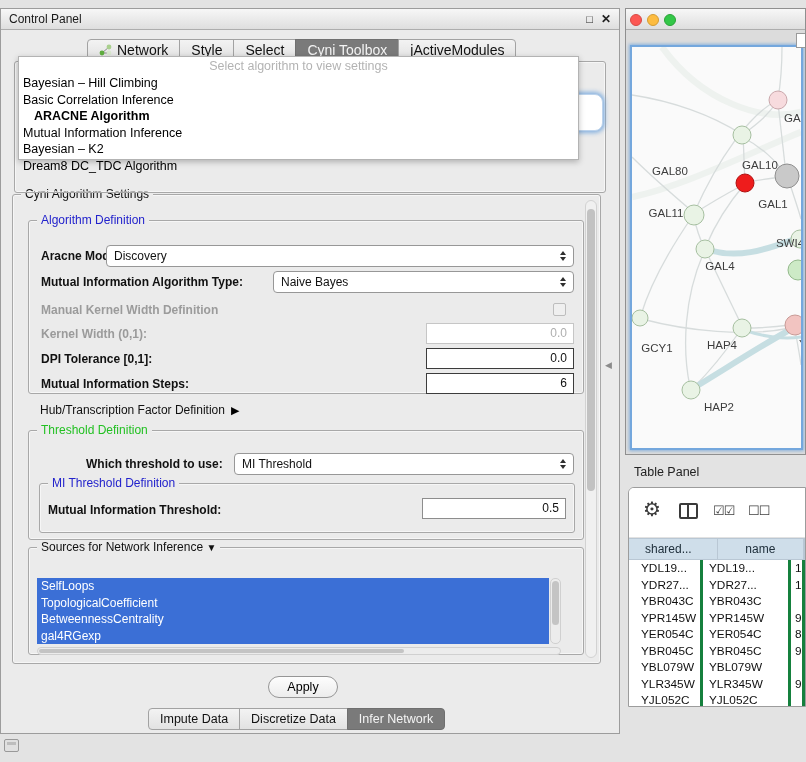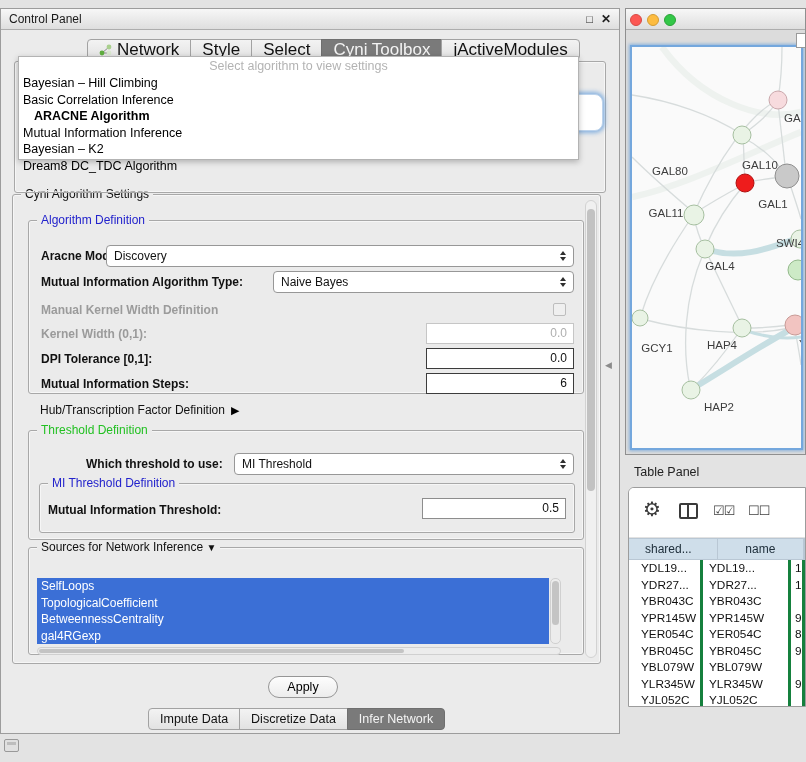--- a/index.html
+++ b/index.html
@@ -29,21 +29,21 @@
   .checkbox { position:absolute; width:13px; height:13px; border:1px solid #bdbdbd; background:#efefef; border-radius:2px; }
 
   
   .cp { position:absolute; left:0; top:8px; width:620px; height:726px; background:#ebebeb; border:1px solid #9c9c9c; }
   .cp-title { position:absolute; left:8px; top:0; line-height:21px; color:#1a1a1a; }
   .winbtn { position:absolute; top:0; line-height:21px; color:#222; cursor:default; }
   .winbtn.float { right:26px; font-size:11px; }
   .winbtn.close { right:8px; font-weight:bold; font-size:12px; }
 
   .cp-tabs { position:absolute; left:86px; top:30px; display:flex; height:21px; }
-  .tab { display:flex; align-items:center; gap:5px; padding:0 11px; font-size:17px;
+  .tab { display:flex; align-items:center; gap:5px; padding:0 11px; font-size:14px;
     background:linear-gradient(#f3f3f3,#e2e2e2); border:1px solid #a2a2a2; margin-left:-1px; cursor:default; }
   .tab:first-child { border-radius:4px 0 0 4px; margin-left:0; }
   .tab:last-child { border-radius:0 4px 4px 0; }
   .tab.active { background:var(--tab-active-bg); color:#f4f4f4; border-color:#6f6f6f; }
 
   .dd { position:absolute; left:17px; top:47px; width:561px; height:104px; background:#fff;
     border:1px solid #b3b3b3; box-shadow:0 2px 6px rgba(0,0,0,.25); z-index:30; }
   .dd-ph { height:18px; line-height:18px; text-align:center; color:#b3b3b3; font-size:12.5px; }
   .dd-item { height:16.5px; line-height:16.5px; padding-left:4px; font-size:12.5px; color:#000; cursor:default; }
   .dd-item.selected { font-weight:bold;padding-left:15px; }

